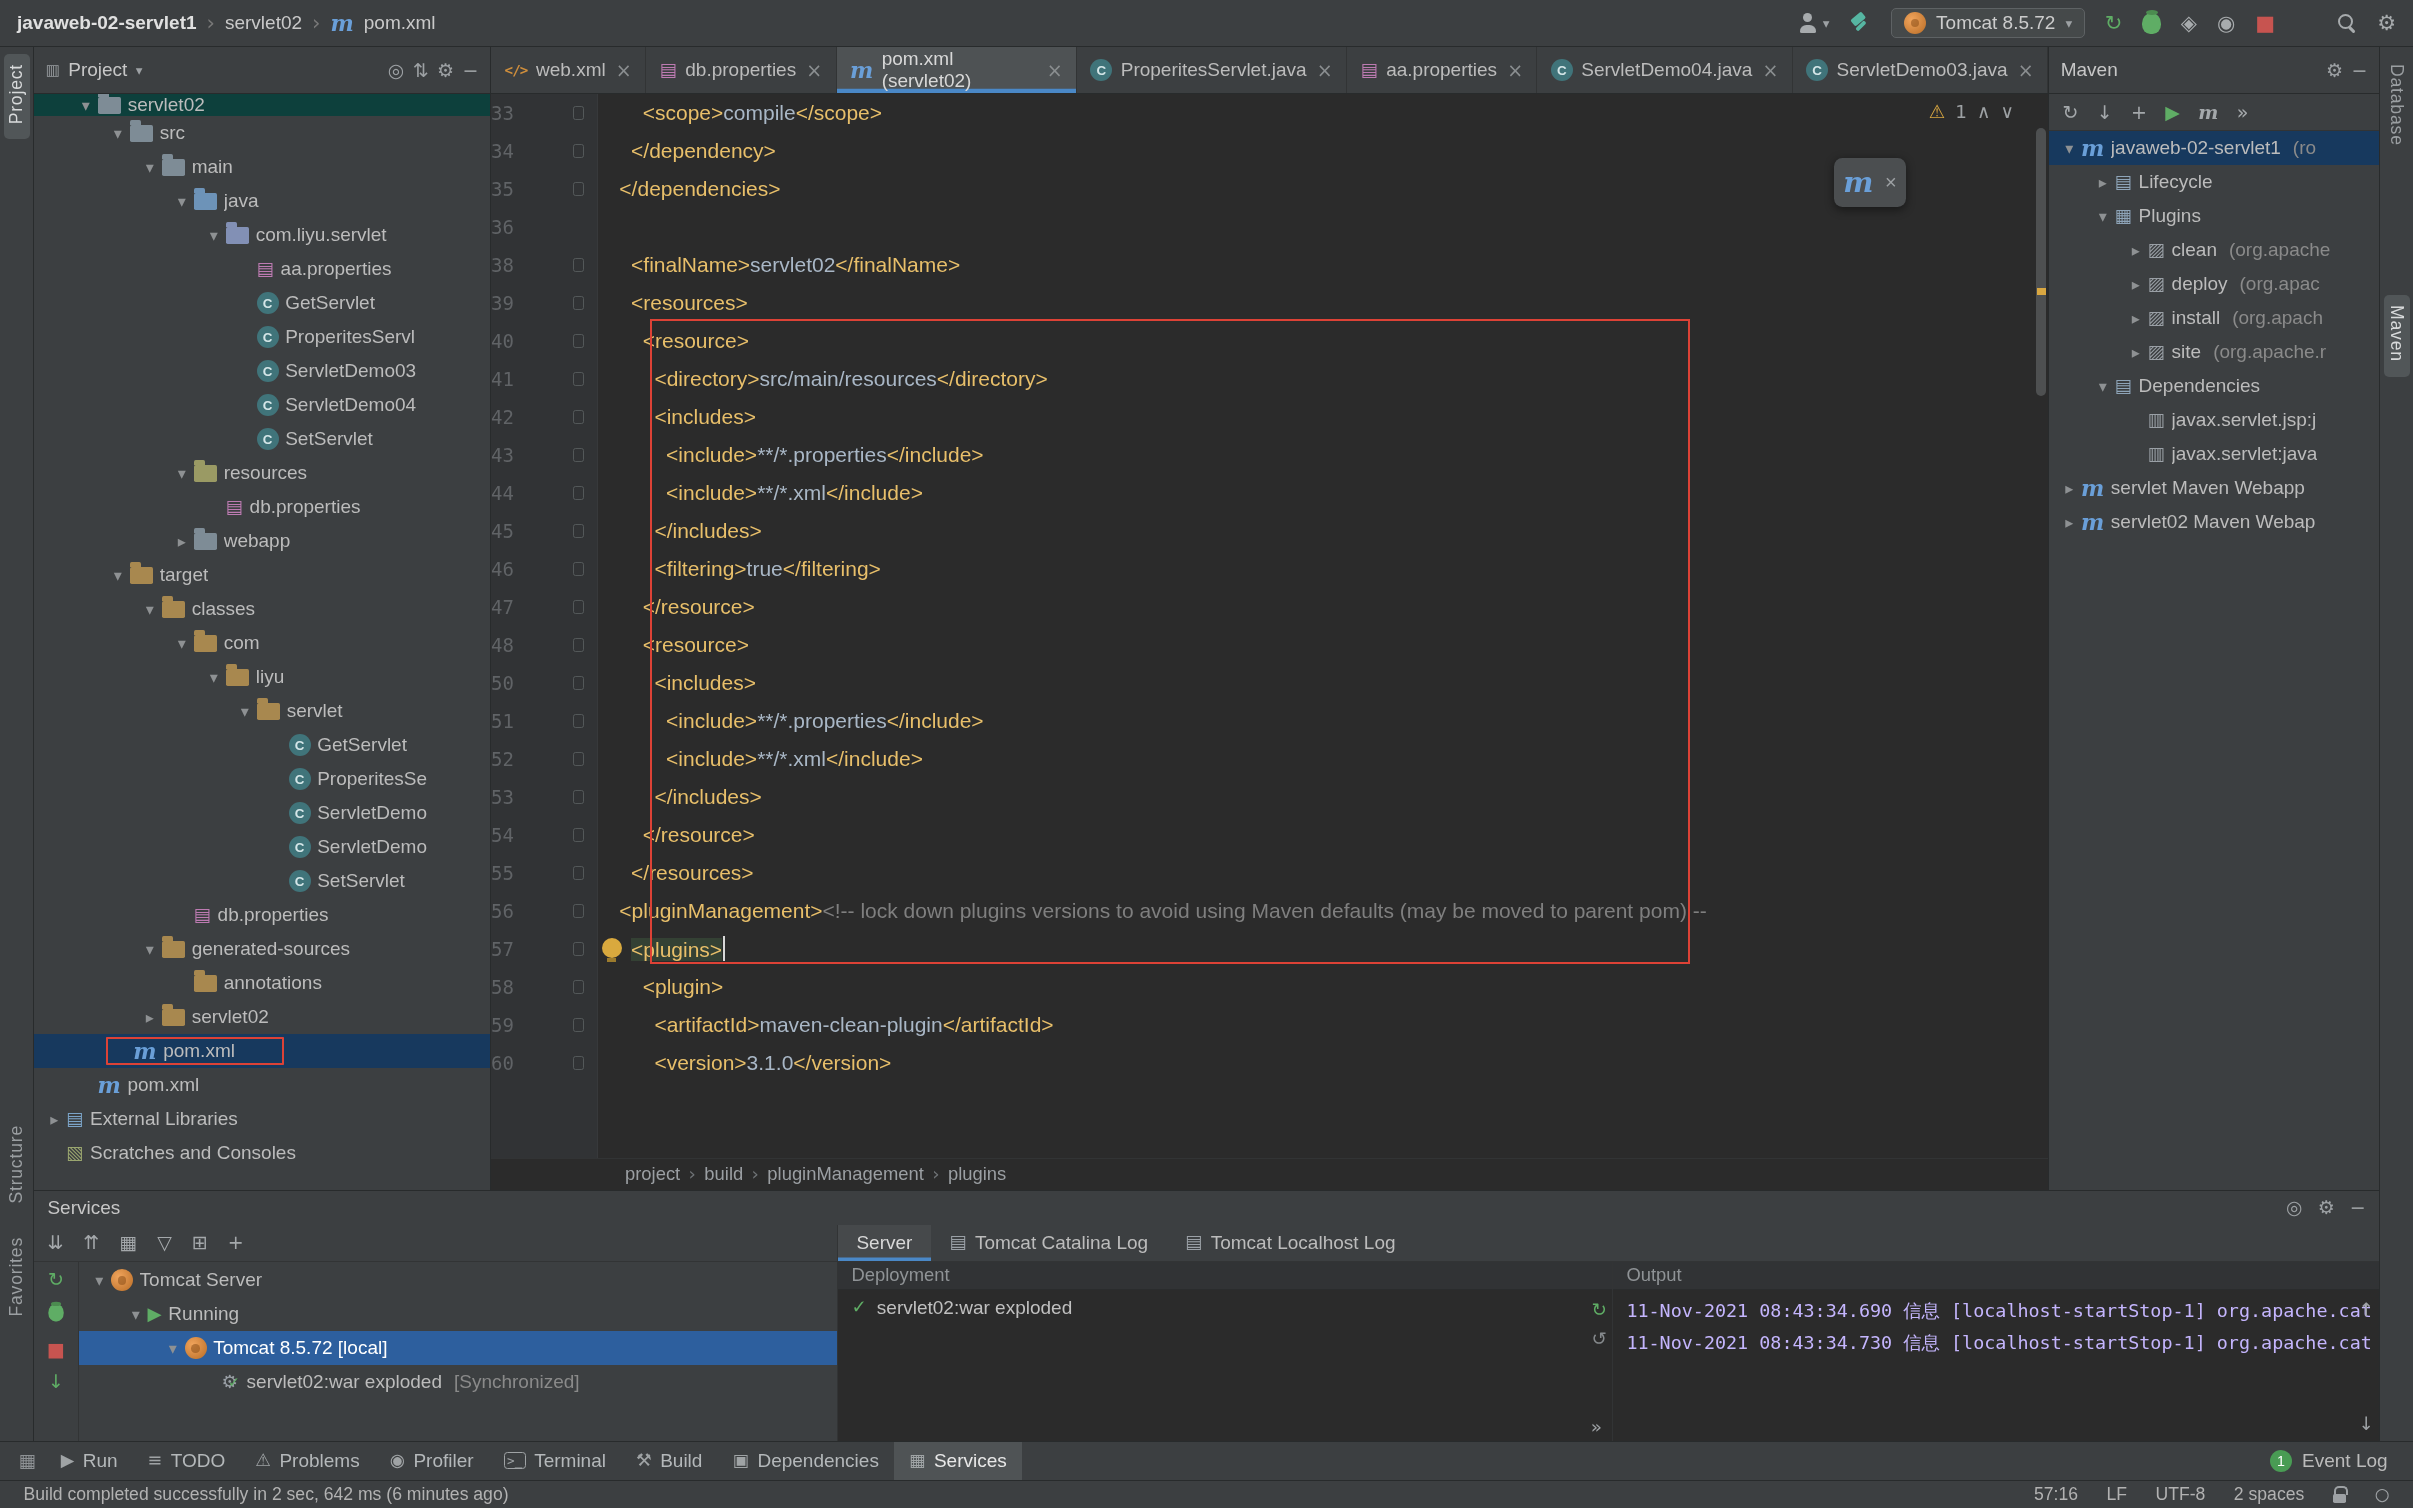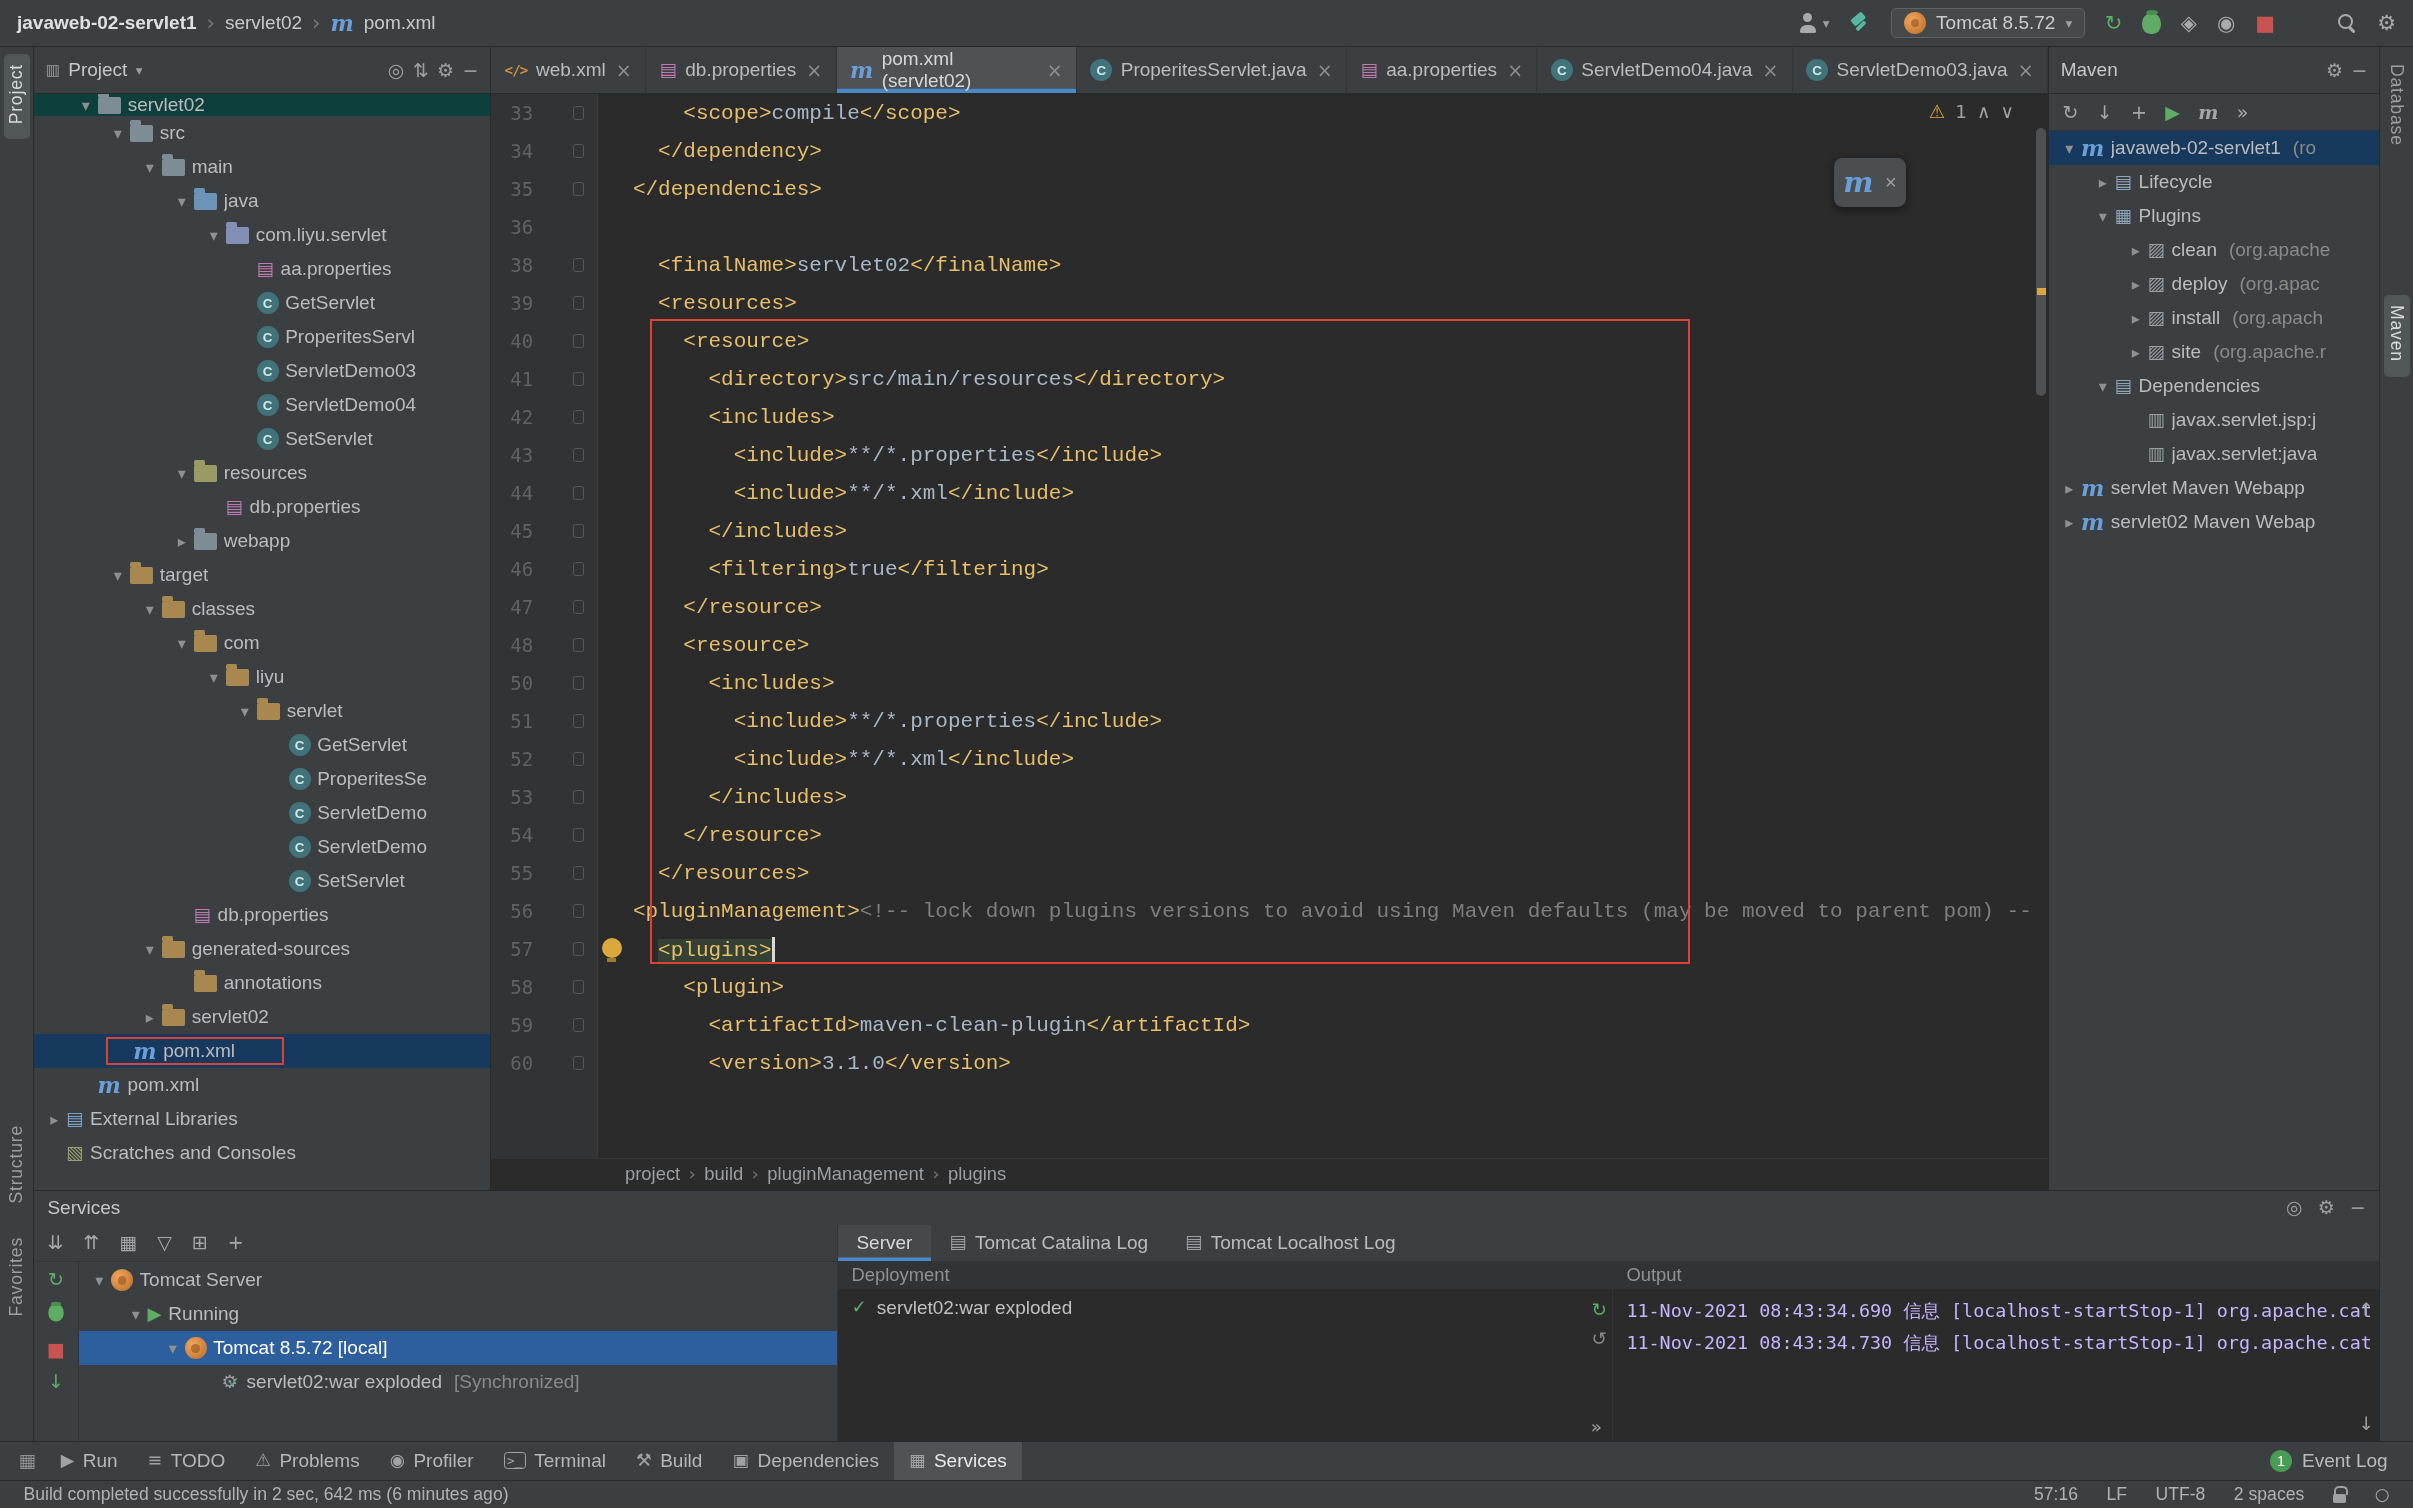--- a/index.html
+++ b/index.html
@@ -92,24 +92,24 @@
 
 .editor{flex:1;display:flex;flex-direction:column;min-width:0;background:#2b2b2b}
 .tabs{height:47px;flex:none;background:#3c3f41;display:flex;border-bottom:0.8px solid #282b2c;overflow:hidden}
 .tab{display:flex;align-items:center;gap:8.4px;padding:0 13.4px;height:100%;border-right:0.8px solid #323435;color:#bcbcbc}
 .tab.active{background:#4e5254;box-shadow:inset 0 -4.2px 0 #4a88c7;color:#d8d8d8}
 .tab .x{color:#8a8e90;font-size:19px;margin-left:1.7px}
 .code-wrap{flex:1;position:relative;overflow:hidden;min-height:0}
 .code-wrap::before{content:"";position:absolute;left:0;top:0;bottom:0;width:106px;background:#313335;border-right:0.8px solid #37393b}
 #code{position:relative;z-index:1}
 .cl{display:flex;align-items:center;height:38px;position:relative}
-.ln{width:70px;flex:none;text-align:center;padding-right:8.4px;color:#606366;font-family:"DejaVu Sans Mono",monospace;font-size:19px}
+.ln{width:70px;flex:none;text-align:left;padding-right:8.4px;color:#606366;font-family:"DejaVu Sans Mono",monospace;font-size:19px}
 .gm{width:35px;flex:none;display:flex;justify-content:center}
 .gmi{display:block;width:11px;height:14.2px;border:1.7px solid #5d6163;border-radius:2.5px;opacity:.8}
-.cd{margin-left:11.7px;font-family:Liberation Mono, monospace;font-size:21px;color:#a9b7c6;white-space:pre}
+.cd{margin-left:11.7px;font-family:Liberation Sans, sans-serif;font-size:21px;color:#a9b7c6;white-space:pre}
 .tag{color:#e8bf6a}
 .cmt{color:#7f7f7f}
 .hlword{background:#344134}
 .caret{display:inline-block;width:2.5px;height:25px;background:#d8d8d8;vertical-align:text-bottom;margin-left:0.8px}
 .bulb{position:absolute;left:111px;top:7.5px;width:20px;height:20px;border-radius:50%;background:#d9a93e;z-index:3}
 .bulb::after{content:"";position:absolute;left:5px;bottom:-4.2px;width:9.2px;height:4.2px;background:#9c7b2d}
 .hl-box{position:absolute;left:159px;top:225px;width:1040px;height:645px;border:2.5px solid #dd4236;z-index:5;pointer-events:none}
 .insp{position:absolute;top:6.7px;right:34px;display:flex;align-items:center;gap:10px;color:#9da1a4;font-size:18.4px;z-index:6}
 .insp .warn{color:#d9a741}
 .mchip{position:absolute;top:64px;right:142px;width:72px;height:49px;background:#4b4e50;border-radius:8.4px;box-shadow:0 2.5px 10px rgba(0,0,0,.45);display:flex;align-items:center;justify-content:center;gap:11.7px;z-index:6}

